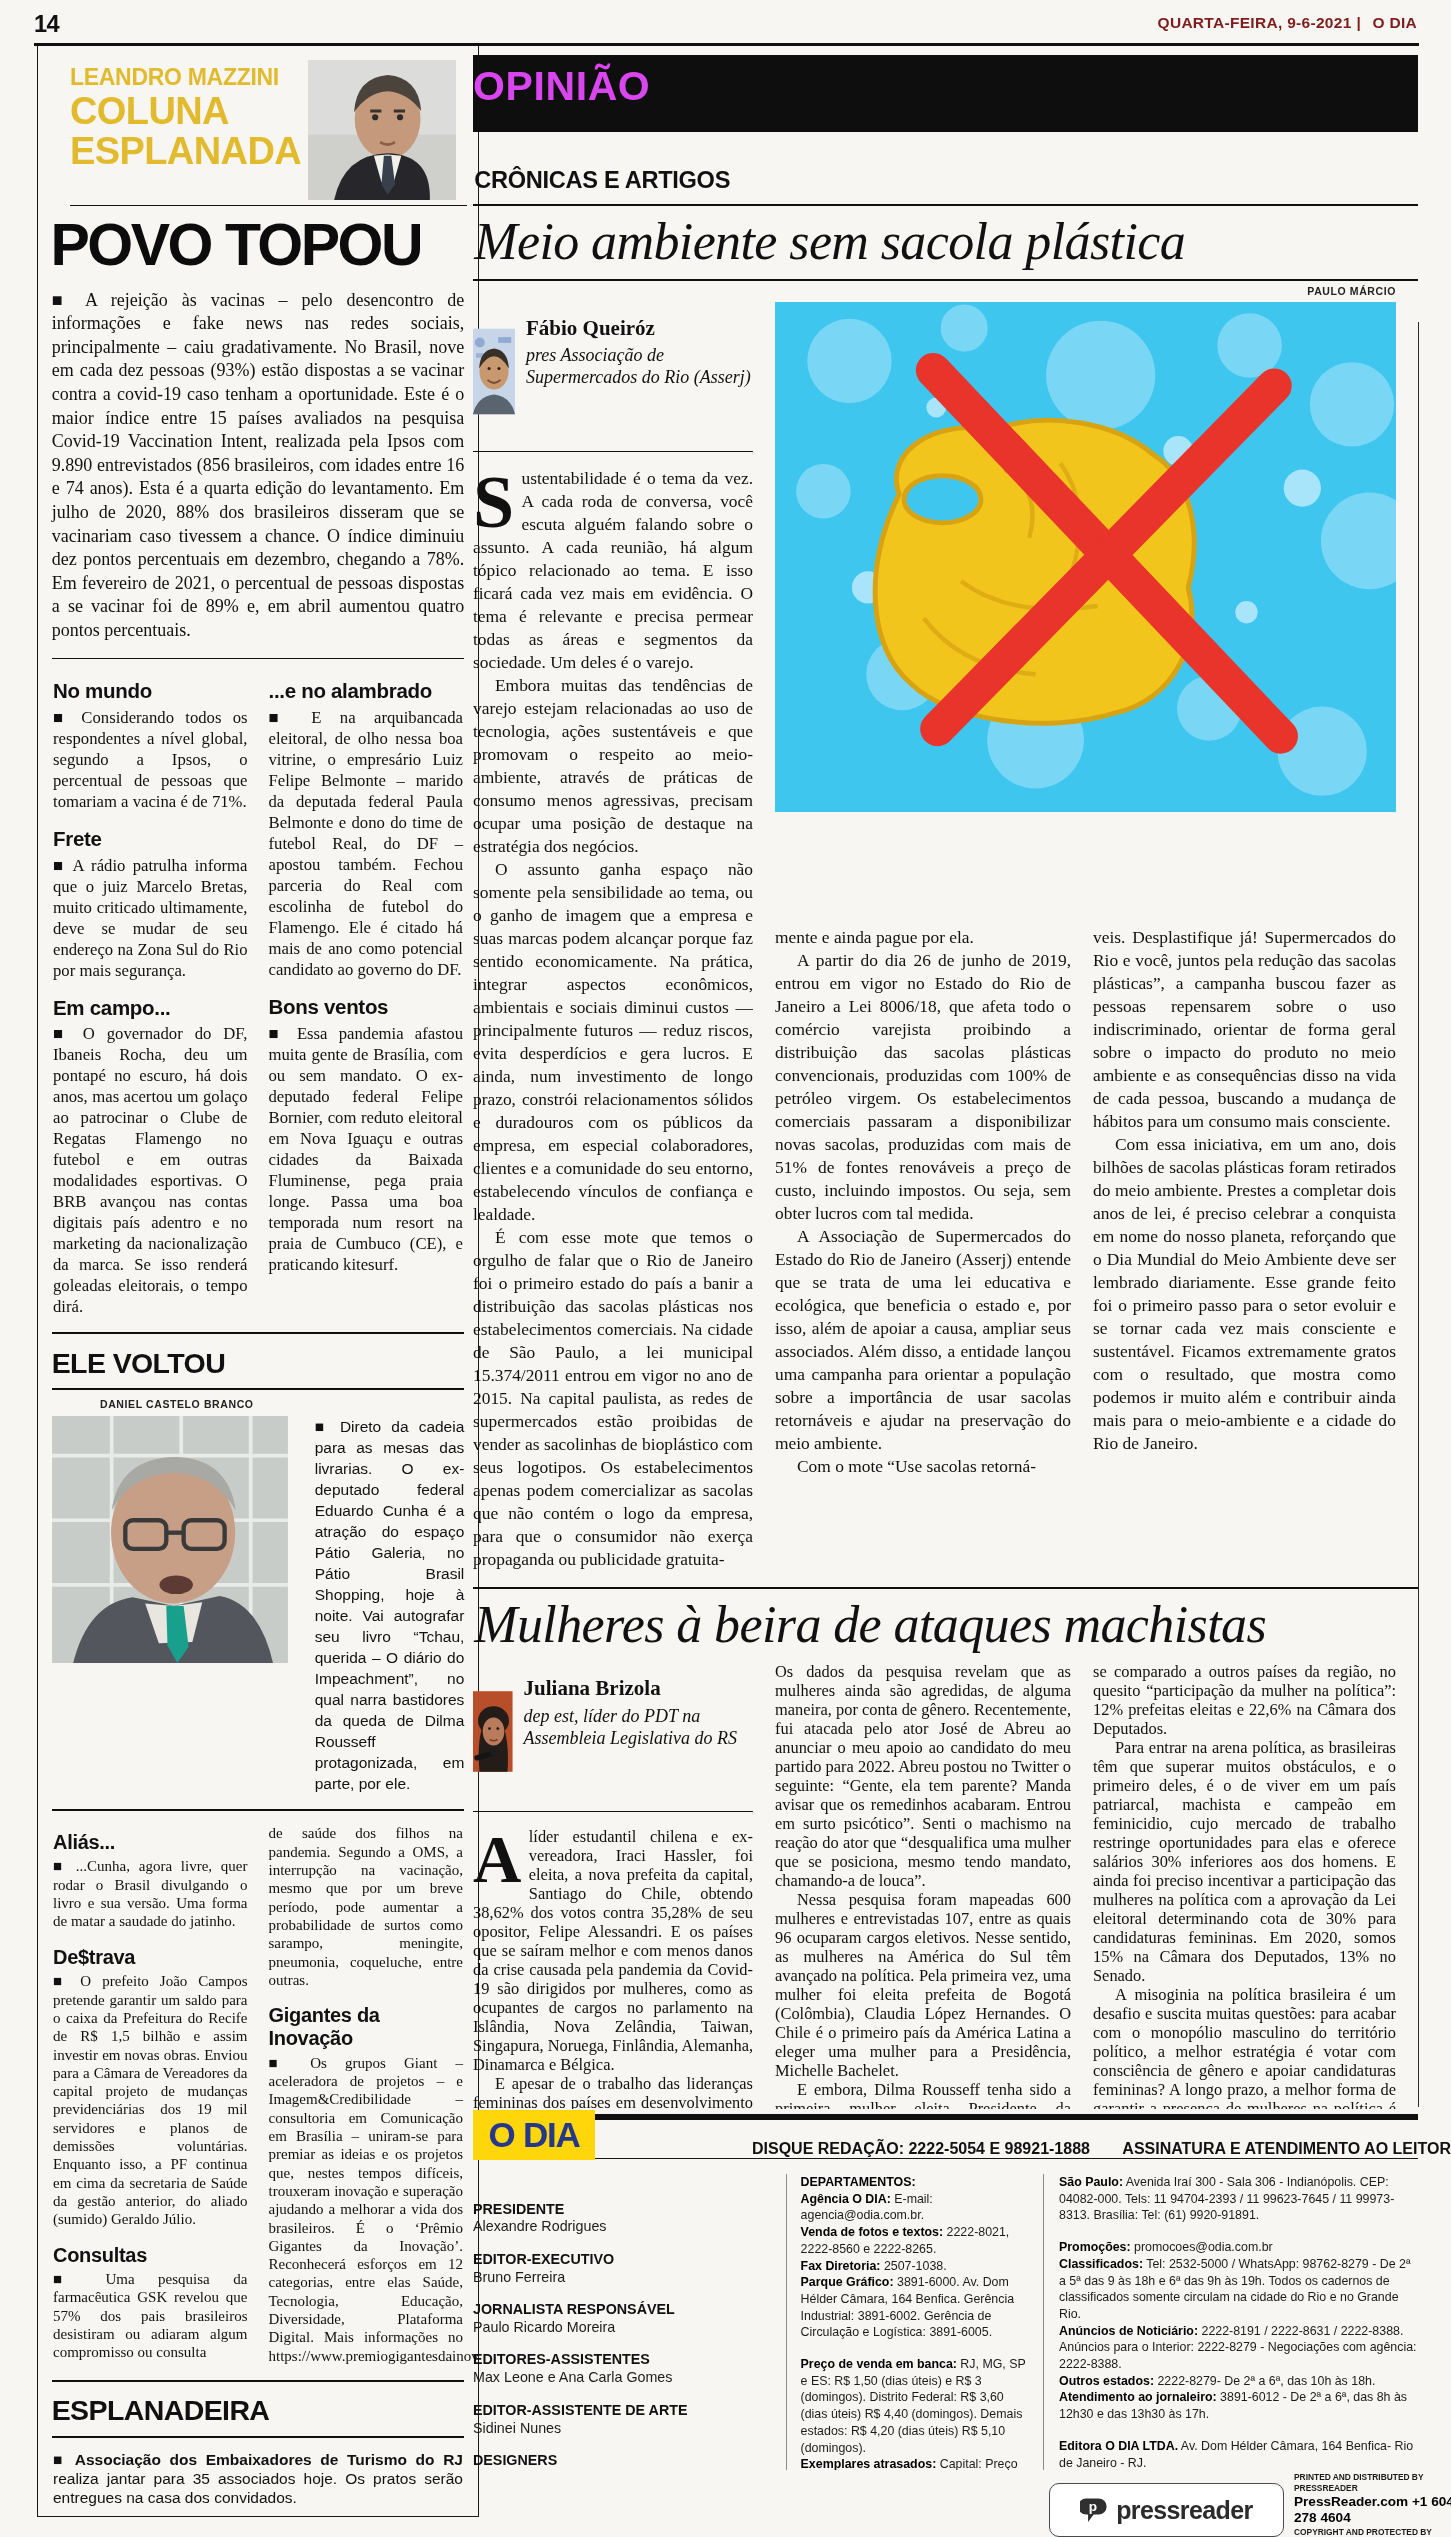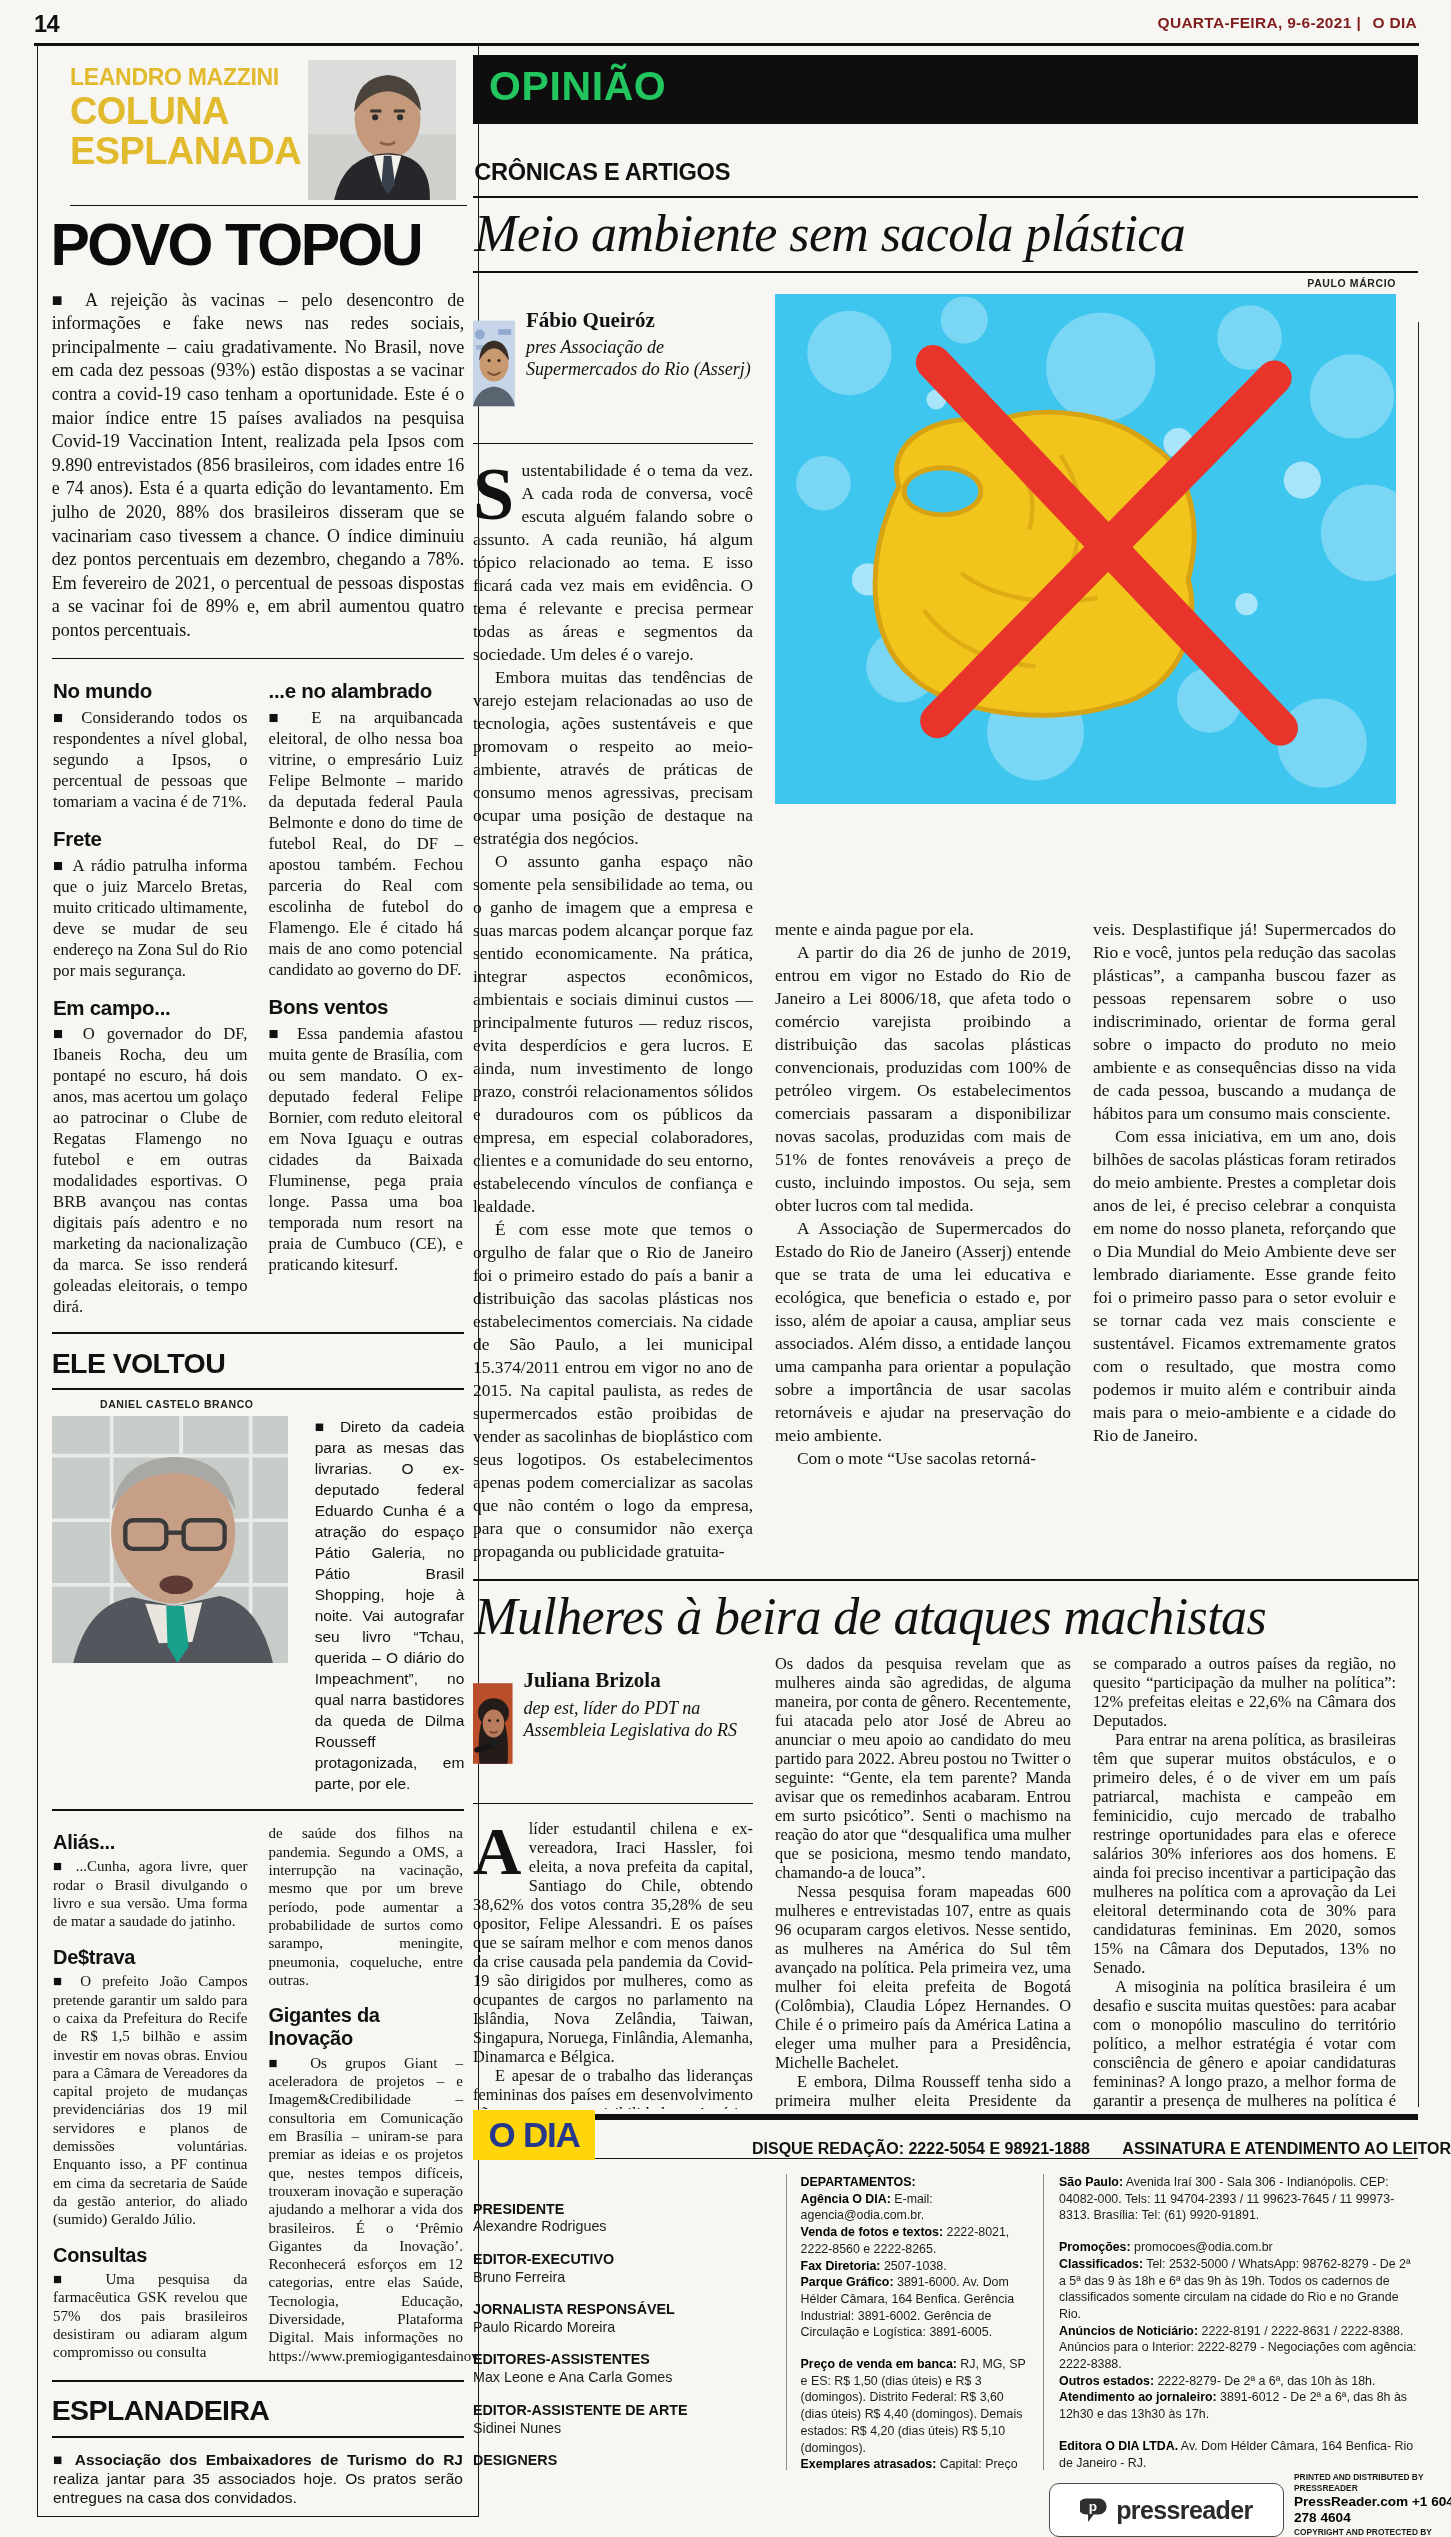--- a/index.html
+++ b/index.html
@@ -32,22 +32,22 @@
   .secbig{margin:12.4px 0 0 3.7px;font:900 28.5px "Liberation Sans",sans-serif;letter-spacing:-0.6px;}
   .rule.tight{margin-top:8.7px;}
   .photocredit{margin:7.4px 0 0 52px;font:700 10.5px "Liberation Sans",sans-serif;letter-spacing:0.6px;color:#222;}
   .evrow{display:flex;gap:27px;margin:6.2px 3.7px 0 3.7px;}
   .evtext{margin:0;font:15.5px/21px "Liberation Sans",sans-serif;text-align:justify;flex:1;}
   .espitems{margin:3.7px 5px 0 5px;}
   .espitems p{margin:12.4px 0 0 0;font:15.5px/19px "Liberation Sans",sans-serif;text-align:justify;}
   .espitems .b{font-weight:800;}
   
   .rightcol{left:473px;top:55px;width:945px;height:2054px;overflow:hidden;}
-  .banner{height:69px;background:#0e0e0e;color:#22c55e;font:800 41px/63px "Liberation Sans",sans-serif;
-          letter-spacing:0.6px;padding-left:16px;}
+  .banner{height:77px;background:#0e0e0e;color:#d946ef;font:800 41px/63px "Liberation Sans",sans-serif;
+          letter-spacing:0.6px;}
   .cronicas{margin:35px 0 0 1.2px;font:800 23.6px "Liberation Sans",sans-serif;letter-spacing:-0.3px;}
   .rule2{height:1.9px;background:#101010;margin-top:10px;}
   .title{font:italic 400 52px/1.05 "Liberation Serif",serif;letter-spacing:-0.6px;margin:8.7px 0 10px 1.2px;}
   .artgrid{display:grid;grid-template-columns:280px 296px 303px;column-gap:22px;margin-top:21px;}
   .byline{display:flex;gap:11px;border-bottom:1.9px solid #111;padding-bottom:10px;}
   .byl-txt{padding-top:13.6px;}
   .byl-name{font:700 21px "Liberation Serif",serif;}
   .byl-role{font:italic 400 18px/22px "Liberation Serif",serif;margin-top:3.7px;}
   .acol p{margin:0;font:17.4px/23px "Liberation Serif",serif;text-align:justify;}
   .acol p + p{text-indent:22px;}

